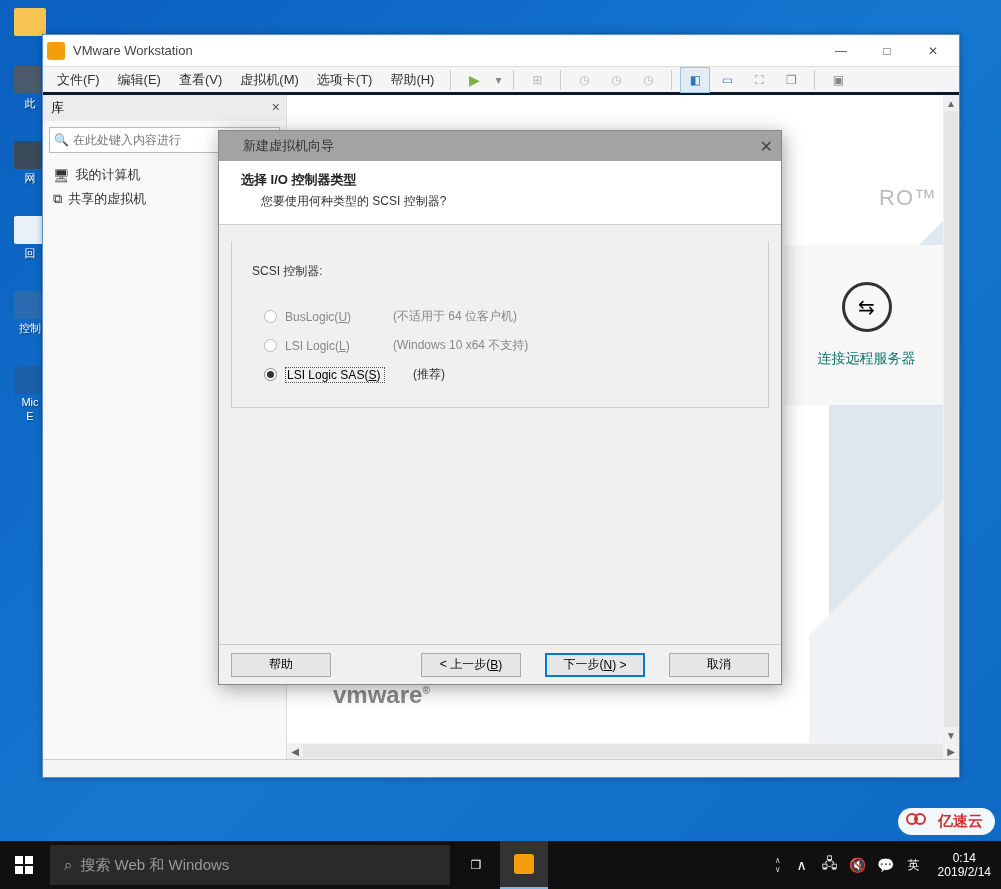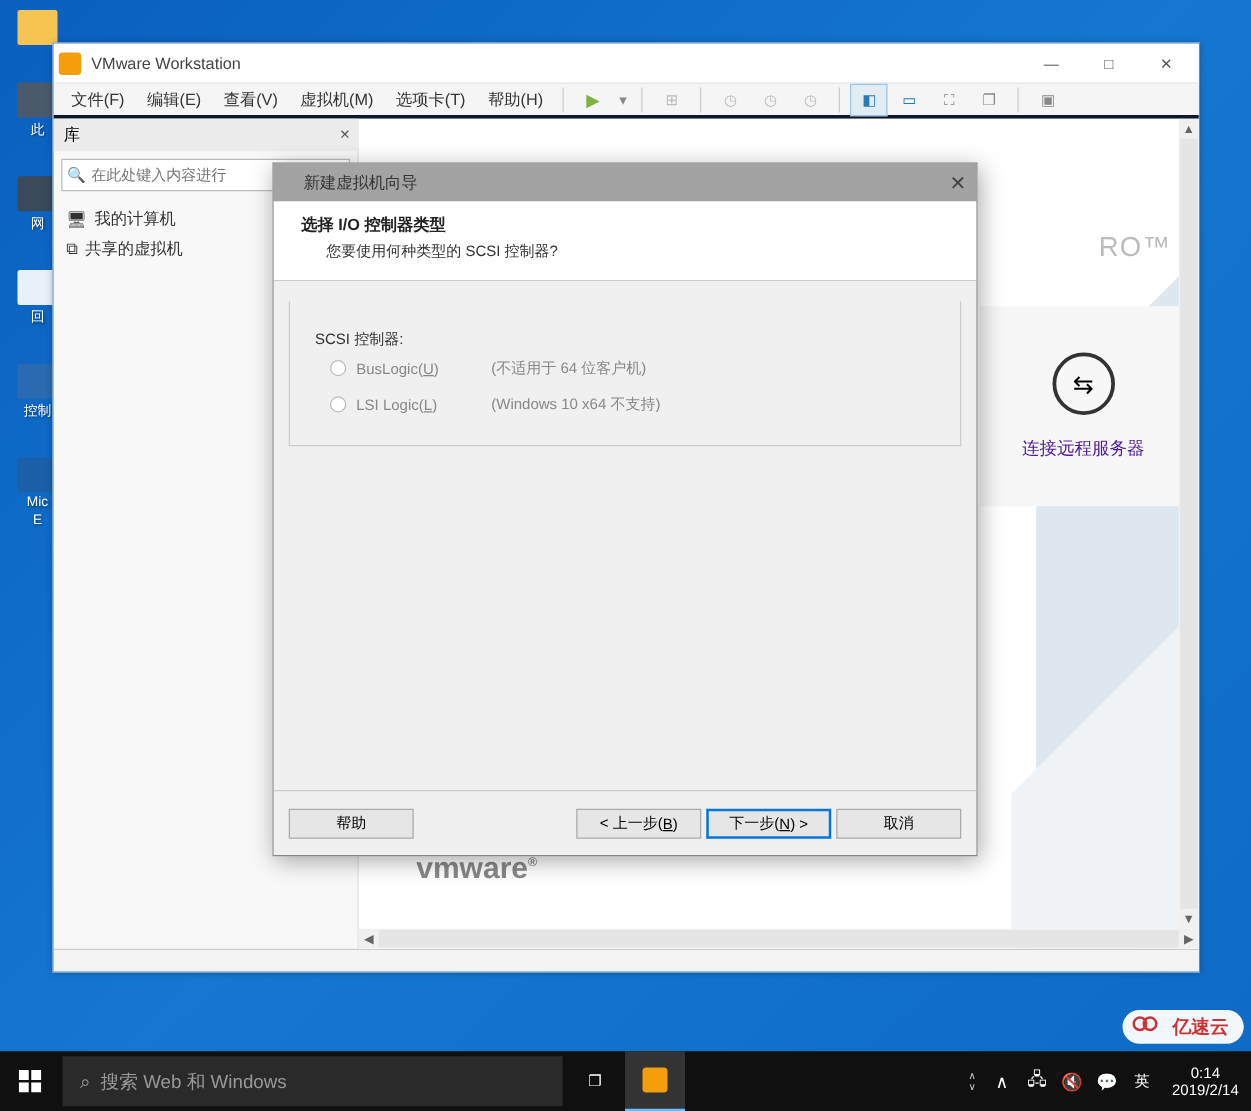--- a/index.html
+++ b/index.html
@@ -33,21 +33,21 @@
     .lib-close { position: absolute; right: 6px; top: 4px; font-size: 14px; color: #555; }
     .search-box { margin: 6px; background: #fff; border: 1px solid #bbb; height: 26px; display: flex; align-items: center; padding: 0 4px; gap: 4px; }
     .search-box input { border: none; outline: none; flex: 1; font-size: 12px; color: #0369a1; background: transparent; }
     .tree { padding: 4px 10px; }
     .tree-item { display: flex; align-items: center; gap: 6px; padding: 3px 0; font-size: 13px; color: #333; }
 
     .main-area { flex: 1; position: relative; overflow: hidden; background: #fff; }
     .pro-logo { color: #bcbcbc; font-size: 22px; letter-spacing: 1px; }
     .connect-card { position: absolute; right: 10px; top: 150px; width: 165px; height: 160px; background: #f7f7f7; border: 1px solid transparent; display: flex; flex-direction: column; align-items: center; justify-content: center; gap: 18px; }
     .connect-card .circle { width: 50px; height: 50px; border: 3px solid #333; border-radius: 50%; display: flex; align-items: center; justify-content: center; font-size: 20px; }
-    .connect-label { font-size: 14px; color: #4c1d95; }
+    .connect-label { font-size: 14px; color: #0f766e; }
     .vmware-logo { position: absolute; left: 30px; bottom: 50px; font-size: 24px; font-weight: bold; color: #888; margin-left: 16px; }
     .scrollbar-h { position: absolute; bottom: 0; left: 0; right: 0; height: 16px; background: #f0f0f0; display: flex; align-items: center; }
     .scrollbar-h .arrow { width: 16px; height: 16px; display: flex; align-items: center; justify-content: center; color: #666; font-size: 10px; }
     .scrollbar-h .track { flex: 1; height: 14px; background: #e5e5e5; }
     .scrollbar-v { position: absolute; right: 0; top: 0; bottom: 16px; width: 16px; background: #f0f0f0; display: flex; flex-direction: column; align-items: center; }
     .scrollbar-v .arrow { height: 16px; width: 16px; display: flex; align-items: center; justify-content: center; font-size: 10px; color: #666; }
     .scrollbar-v .track { flex: 1; width: 14px; background: #e5e5e5; }
     .status-bar { height: 18px; background: #f3f3f3; border-top: 1px solid #ccc; width: 100%; }
 
     .triangle-bg { position: absolute; right: 10px; top: 80px; bottom: 0; width: 160px; overflow: hidden; }
@@ -60,32 +60,32 @@
     .wiz-close { position: absolute; right: 8px; top: 6px; font-size: 16px; color: #444; }
     .wiz-header { background: #fff; padding: 10px 22px 14px; border-bottom: 1px solid #ccc; }
     .wiz-header h3 { font-size: 13px; font-weight: bold; color: #222; margin-bottom: 4px; }
     .wiz-header p { font-size: 12px; color: #333; margin-left: 20px; }
     .wiz-body { flex: 1; background: #f0f0f0; padding: 16px 12px; }
     .group-box { border: 1px solid #ccc; border-top: none; position: relative; padding: 14px 20px 18px; background: #f0f0f0; }
     .group-box .legend { position: absolute; top: -9px; left: 0; right: 0; display: flex; align-items: center; }
     .group-box .legend::before { content: ''; height: 1px; background: #ccc; width: 6px; }
     .group-box .legend-text { padding: 0 2px; font-size: 12px; color: #333; background: #f0f0f0; }
     .group-box .legend::after { content: ''; height: 1px; background: #ccc; flex: 1; }
-    .ctrl-label { font-size: 12px; margin-bottom: 0; color: #333; margin-top: 8px; }
+    .ctrl-label { font-size: 12px; margin-bottom: 22px; color: #333; margin-top: 8px; }
     .radio-row { display: flex; align-items: center; gap: 8px; padding: 6px 12px; font-size: 12px; }
     .radio-row .dot { width: 13px; height: 13px; border: 1px solid #888; border-radius: 50%; display: inline-flex; align-items: center; justify-content: center; background: #fff; }
     .radio-row.selected .dot::after { content: ''; width: 7px; height: 7px; border-radius: 50%; background: #333; }
     .radio-row.disabled { color: #888; }
     .radio-row.disabled .dot { border-color: #bbb; }
     .radio-row .rlabel { min-width: 100px; }
     .radio-row .rlabel .u { text-decoration: underline; }
     .radio-row .rnote { color: #333; }
     .radio-row.disabled .rnote { color: #888; }
     .radio-row.selected .rlabel { border: 1px dotted #555; padding: 0 1px; }
-    .wiz-footer { height: 52px; border-top: 1px solid #ccc; display: flex; align-items: center; padding: 0 12px; gap: 4px; background: #f0f0f0; }
+    .wiz-footer { height: 40px; border-top: 1px solid #ccc; display: flex; align-items: center; padding: 0 12px; gap: 24px; background: #f0f0f0; }
     .wiz-btn { height: 24px; min-width: 100px; background: #e6e6e6; border: 1px solid #aaa; font-size: 12px; display: flex; align-items: center; justify-content: center; padding: 0 12px; }
     .wiz-btn.primary { border: 2px solid #0078d7; background: #e6e6e6; }
     .wiz-spacer { flex: 1; }
 
     
     .taskbar { position: absolute; left: 0; right: 0; bottom: 0; height: 48px; background: #101010; display: flex; align-items: center; color: #fff; }
     .start-btn { width: 48px; height: 48px; display: flex; align-items: center; justify-content: center; }
     .start-btn svg { fill: #fff; }
     .search-task { flex: 0 0 400px; height: 40px; background: #2a2a2a; display: flex; align-items: center; padding: 0 14px; color: #999; font-size: 15px; gap: 8px; margin: 0 2px; }
     .task-icon { width: 48px; height: 48px; display: flex; align-items: center; justify-content: center; color: #fff; }
@@ -250,20 +250,25 @@
         <div class="radio-row disabled">
           <span class="dot"></span>
           <span class="rlabel"><span>BusLogic(</span><span class="u">U</span><span>)</span></span>
           <span class="rnote">(不适用于 64 位客户机)</span>
         </div>
         <div class="radio-row disabled">
           <span class="dot"></span>
           <span class="rlabel"><span>LSI Logic(</span><span class="u">L</span><span>)</span></span>
           <span class="rnote">(Windows 10 x64 不支持)</span>
         </div>
+        <div class="radio-row selected">
+          <span class="dot"></span>
+          <span class="rlabel"><span>LSI Logic SAS(</span><span class="u">S</span><span>)</span></span>
+          <span class="rnote" style="margin-left:20px">(推荐)</span>
+        </div>
       </div>
     </div>
     <div class="wiz-footer">
       <div class="wiz-btn">帮助</div>
       <div class="wiz-spacer"></div>
       <div class="wiz-btn">
           <span>&lt; 上一步(</span>
           <span style="text-decoration:underline">B</span>
           <span>)</span>
         </div>

